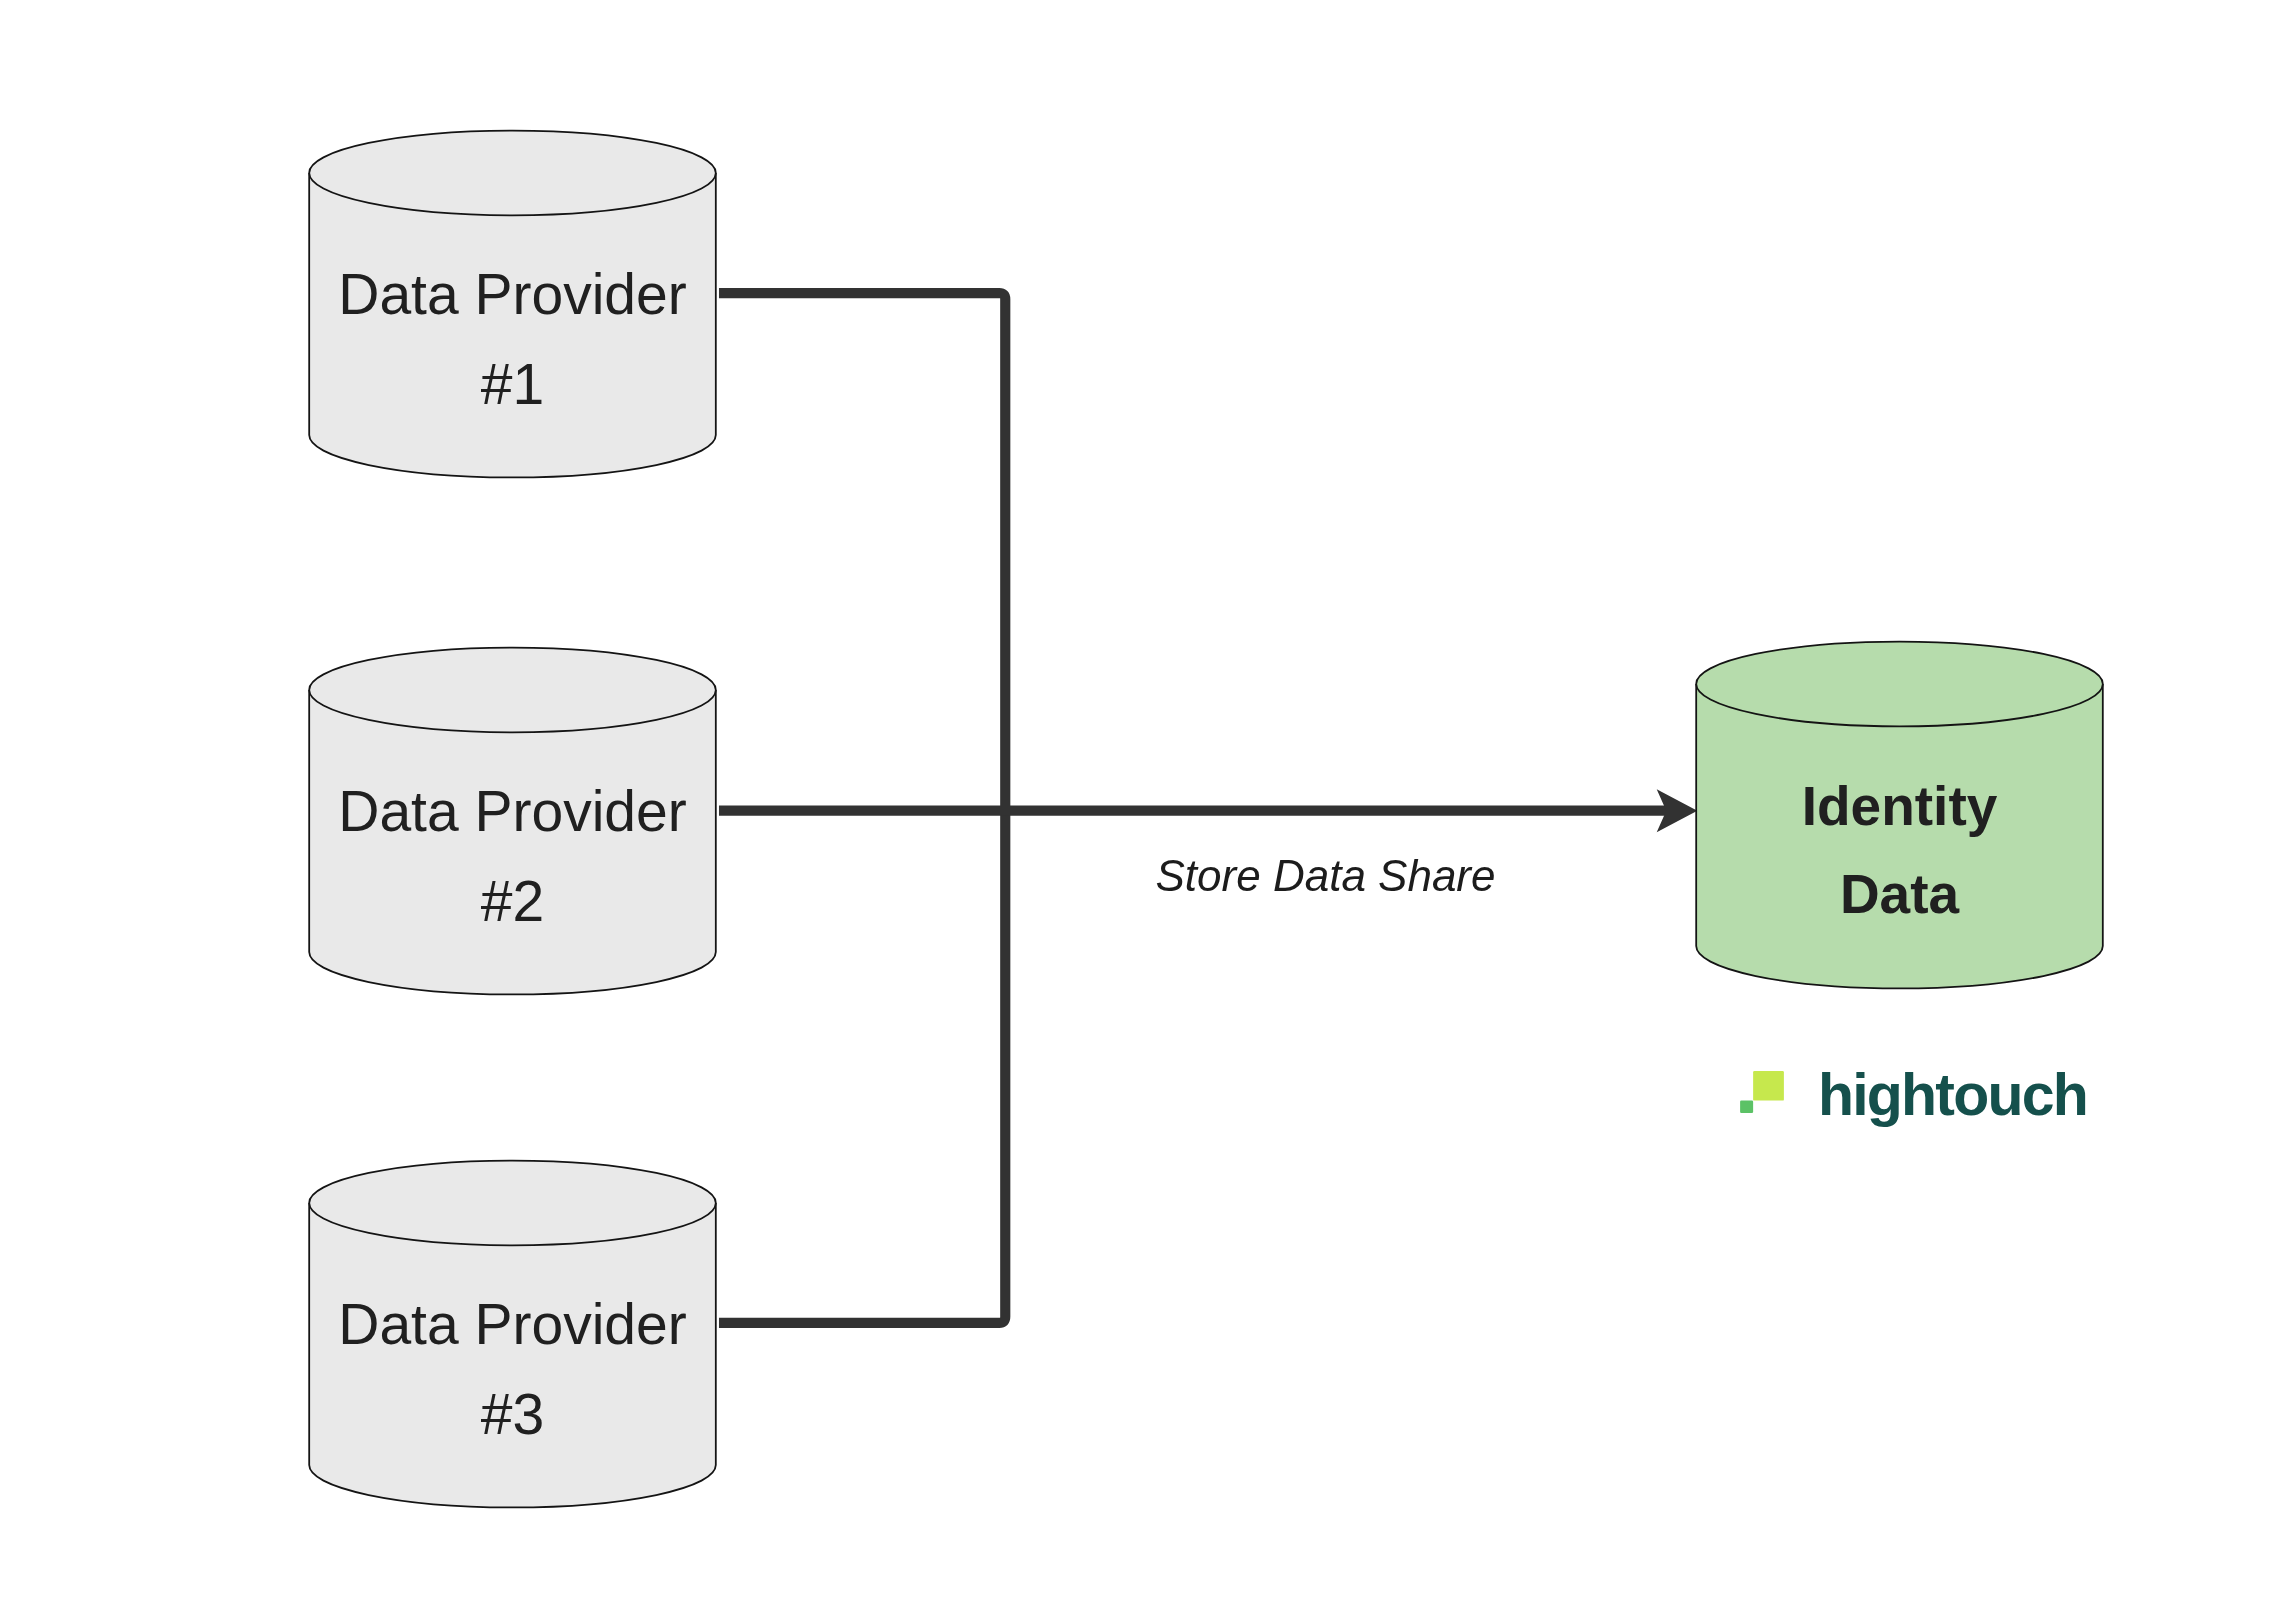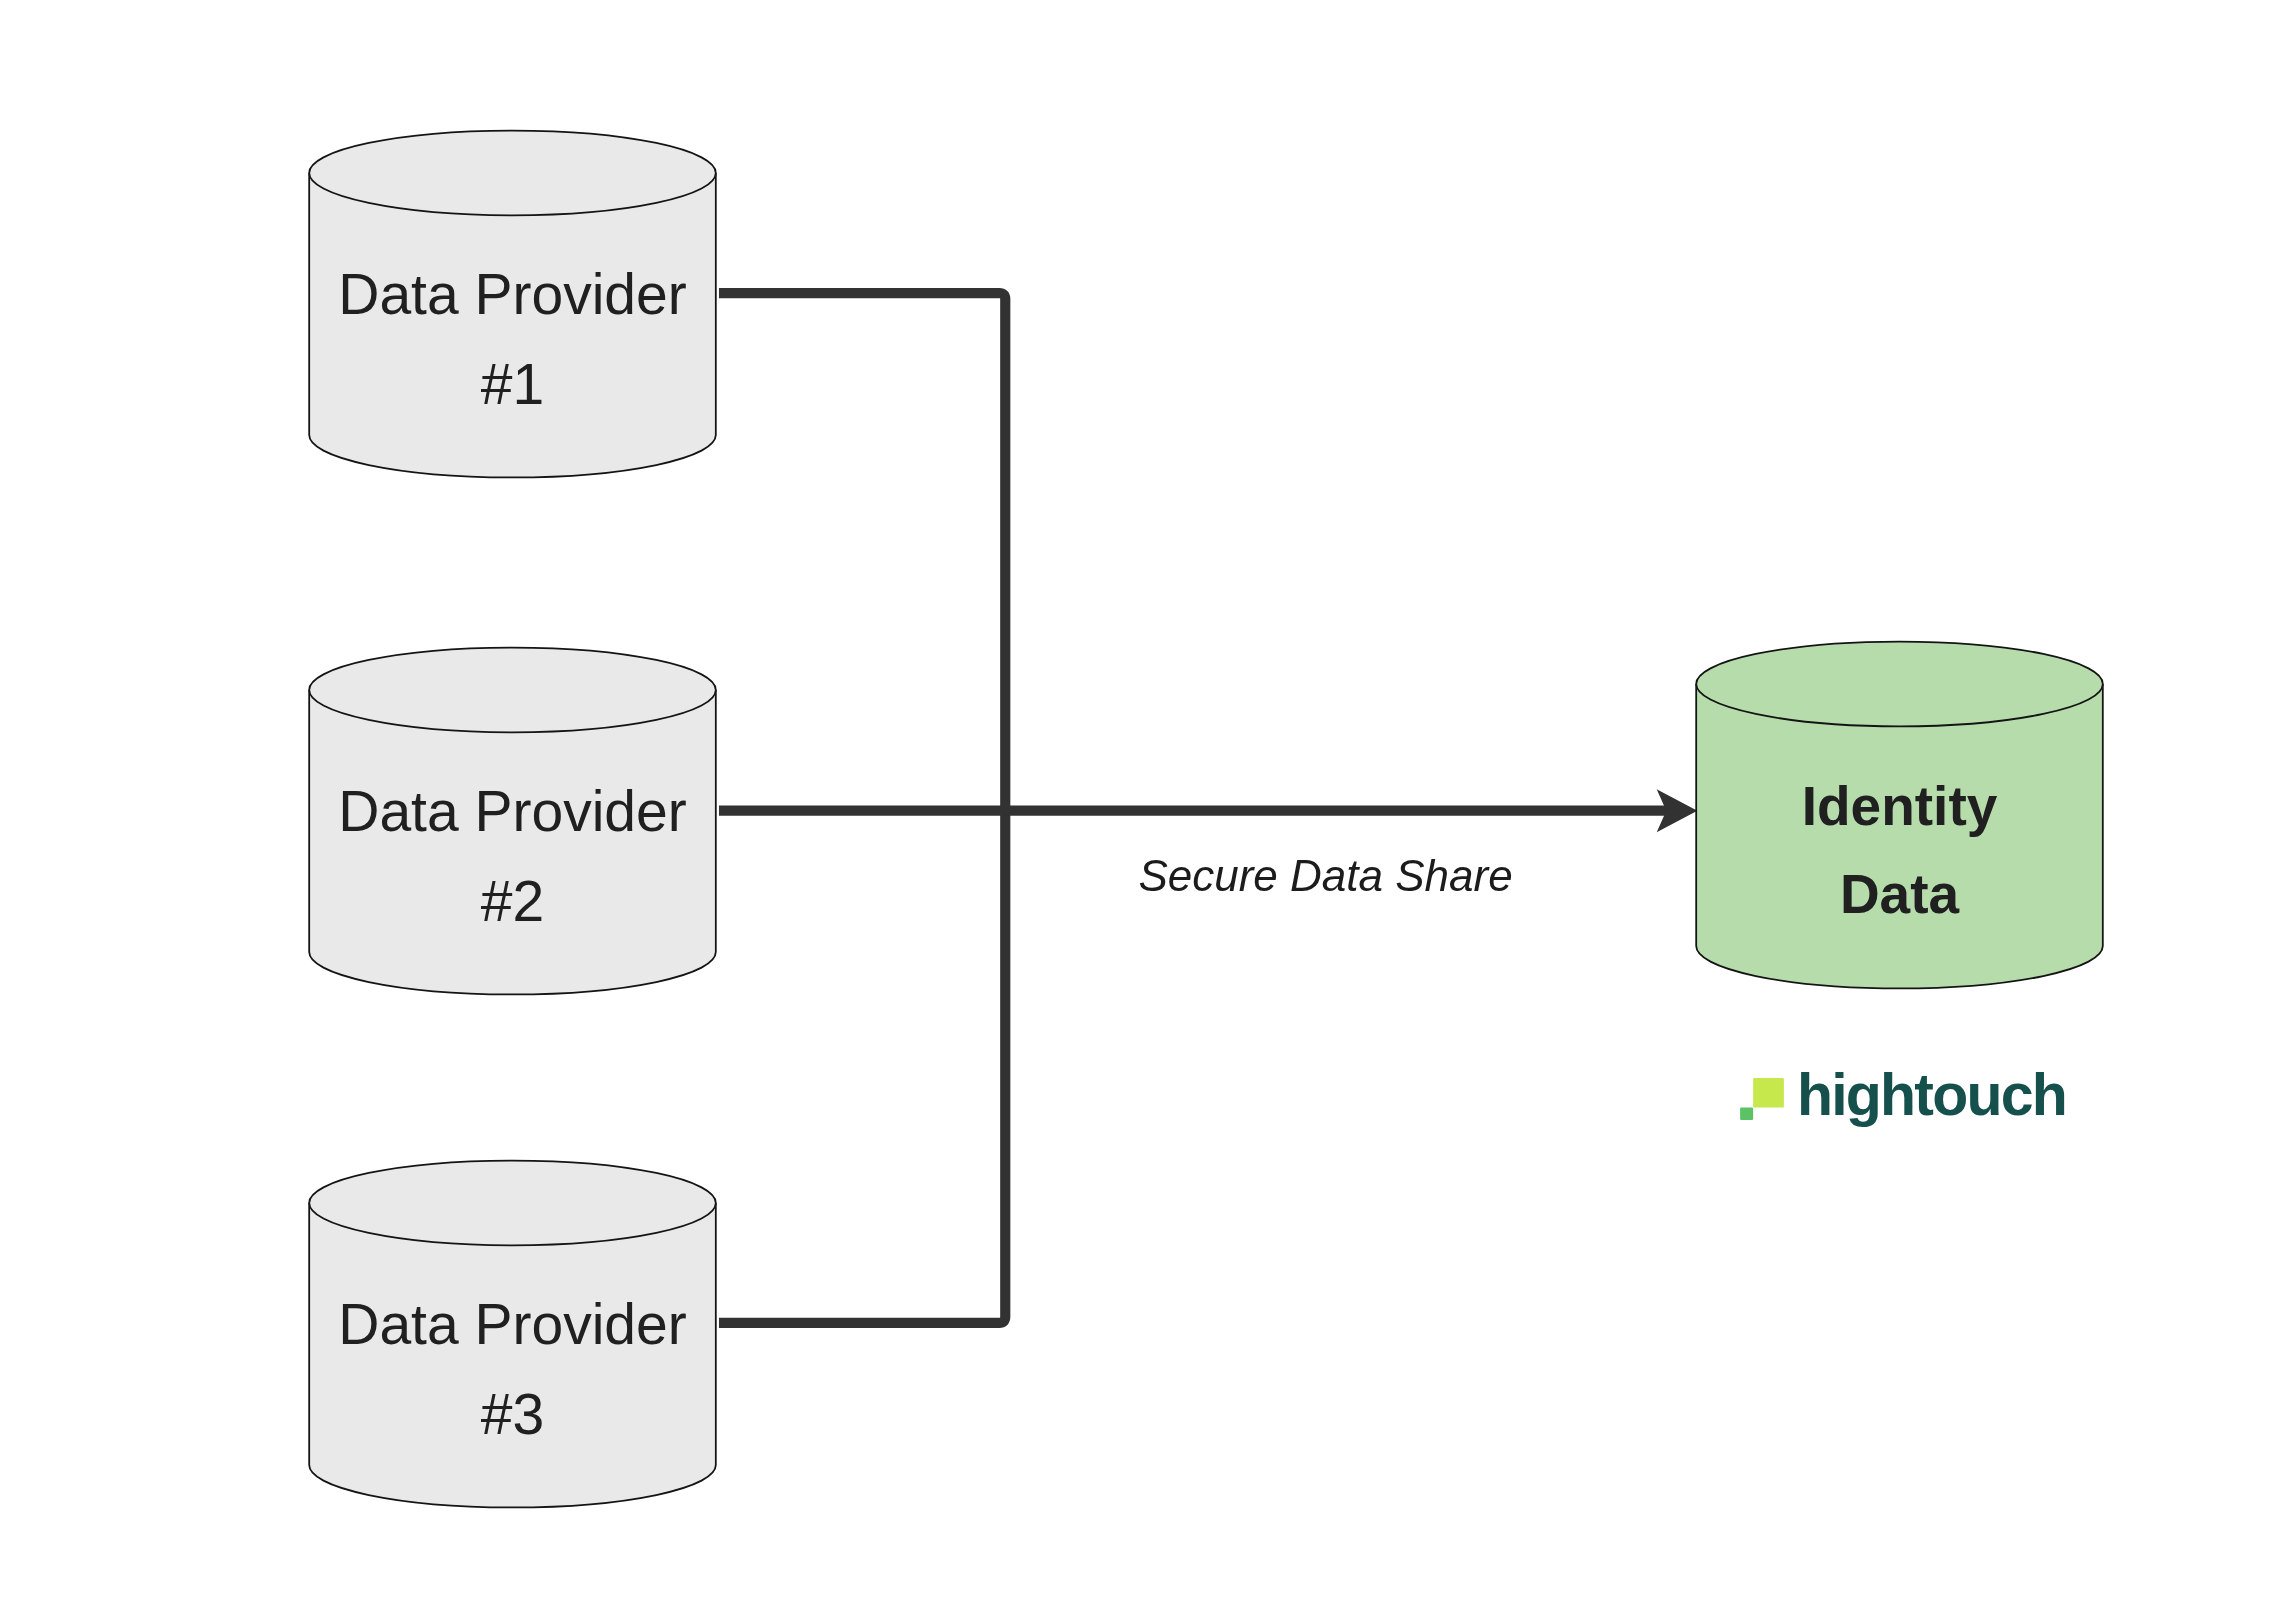--- a/index.html
+++ b/index.html
@@ -70,22 +70,22 @@
     font-style: italic;
     font-size: 44px;
     color: #1c1c1c;
     white-space: nowrap;
   }
   .logo {
     position: absolute;
     left: 1740px;
     top: 1071px;
     display: flex;
-    align-items: center;
-    gap: 13px;
+    align-items: flex-start;
+    gap: 34px;
   }
   .logo svg {
     flex: 0 0 auto;
   }
   .wordmark {
     font-size: 59px;
     font-weight: bold;
     letter-spacing: -1.8px;
     line-height: 1.05;
     margin-top: -6px;
@@ -141,21 +141,21 @@
     <svg class="cyl" width="409" height="350" viewBox="0 0 685 585">
       <path d="M2,73 L2,512 A340.5,71 0 0 0 683,512 L683,73" fill="#b6dcac" stroke="#141414"></path>
       <ellipse cx="342.5" cy="73" rx="340.5" ry="71" fill="#b6dcac" stroke="#141414"></ellipse>
     </svg>
     <div class="node-label bold">
       <div>Identity</div>
       <div>Data</div>
     </div>
   </div>
 
-  <div class="share-label">Secure Data Share</div>
+  <div class="share-label">Store Data Share</div>
 
   <div class="logo">
     <svg width="44" height="42" viewBox="0 0 74 71">
       <rect x="22" y="0" width="52" height="50" rx="2" fill="#c6e84d"></rect>
       <rect x="0" y="50" width="22" height="21" rx="2" fill="#5cc266"></rect>
     </svg>
     <span class="wordmark">hightouch</span>
   </div>
 
 </div>

